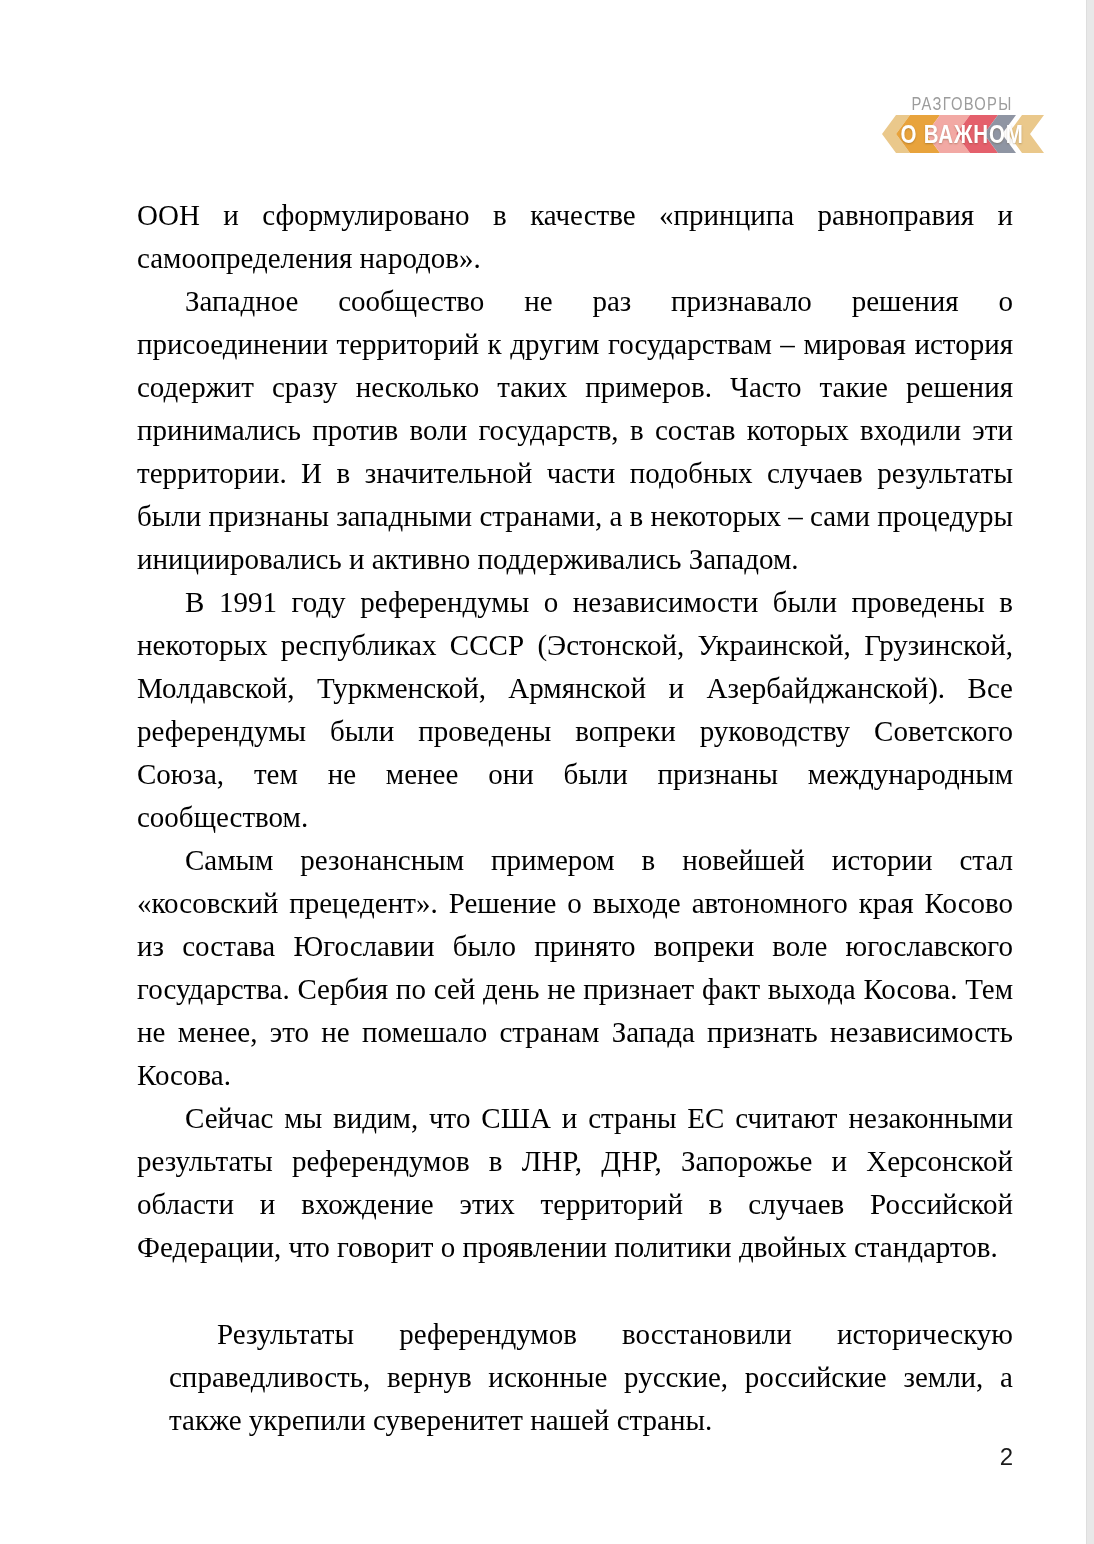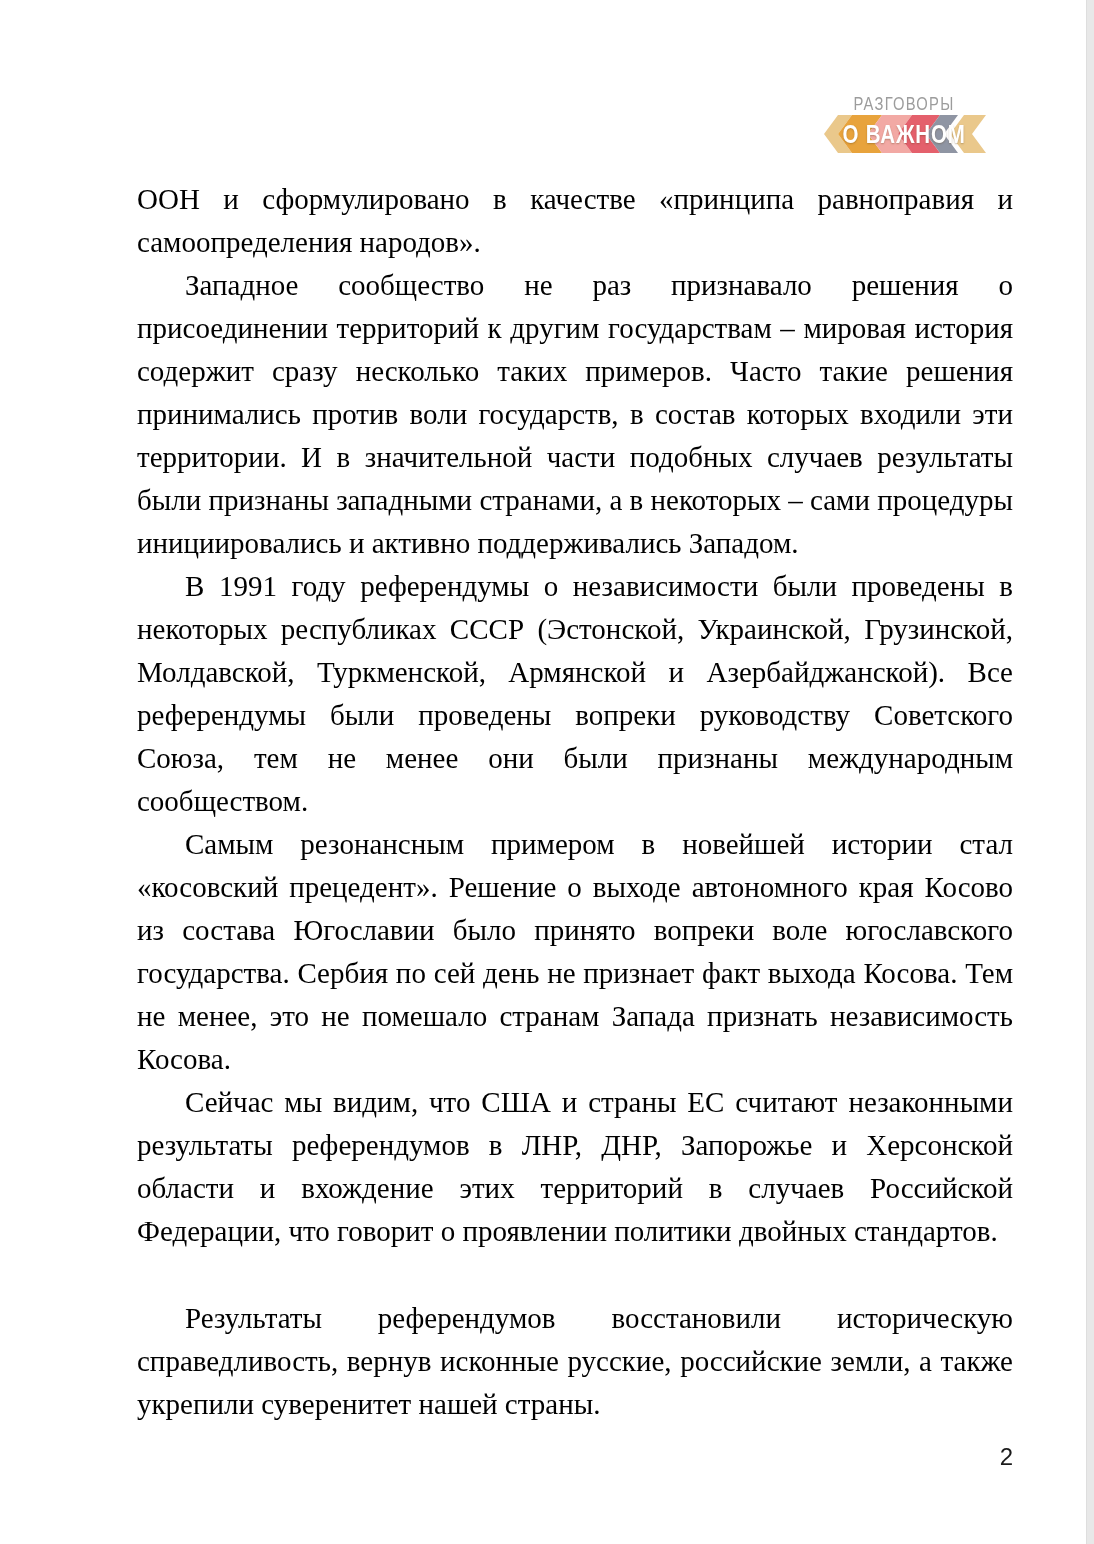--- a/index.html
+++ b/index.html
@@ -16,21 +16,21 @@
     position: absolute;
     top: 0; right: 0;
     width: 7px; height: 100%;
     background: #e8e8e8;
     border-left: 1px solid #dedede;
   }
   
   .logo {
     position: absolute;
     top: 94px;
-    left: 822px;
+    left: 880px;
     width: 164px;
     height: 62px;
     font-family: "Liberation Sans", "DejaVu Sans", sans-serif;
   }
   .logo-title {
     position: absolute;
     top: 0; left: 0;
     width: 164px;
     text-align: center;
     font-size: 18px;
@@ -57,31 +57,31 @@
     color: #ffffff;
     transform: scaleX(0.82);
     transform-origin: 50% 50%;
     white-space: nowrap;
     text-shadow: 0 1px 2px rgba(90,60,20,0.35);
   }
   
   .content {
     position: absolute;
     left: 137px;
-    top: 178px;
+    top: 194px;
     width: 876px;
     font-size: 29px;
     line-height: 43px;
     color: #000000;
     text-align: justify;
     text-align-last: left;
   }
   .content p { margin: 0; padding: 0; text-indent: 48px; }
   .content p.no-indent { text-indent: 0; }
-  .content p.spaced-before { margin-top: 44px; }
+  .content p.spaced-before { margin-top: 44px; margin-left: 32px; }
   
   .page-number {
     position: absolute;
     top: 1443px;
     right: 81px;
     font-family: "Liberation Sans", "DejaVu Sans", sans-serif;
     font-size: 24px;
     color: #1a1a1a;
   }
 </style>

